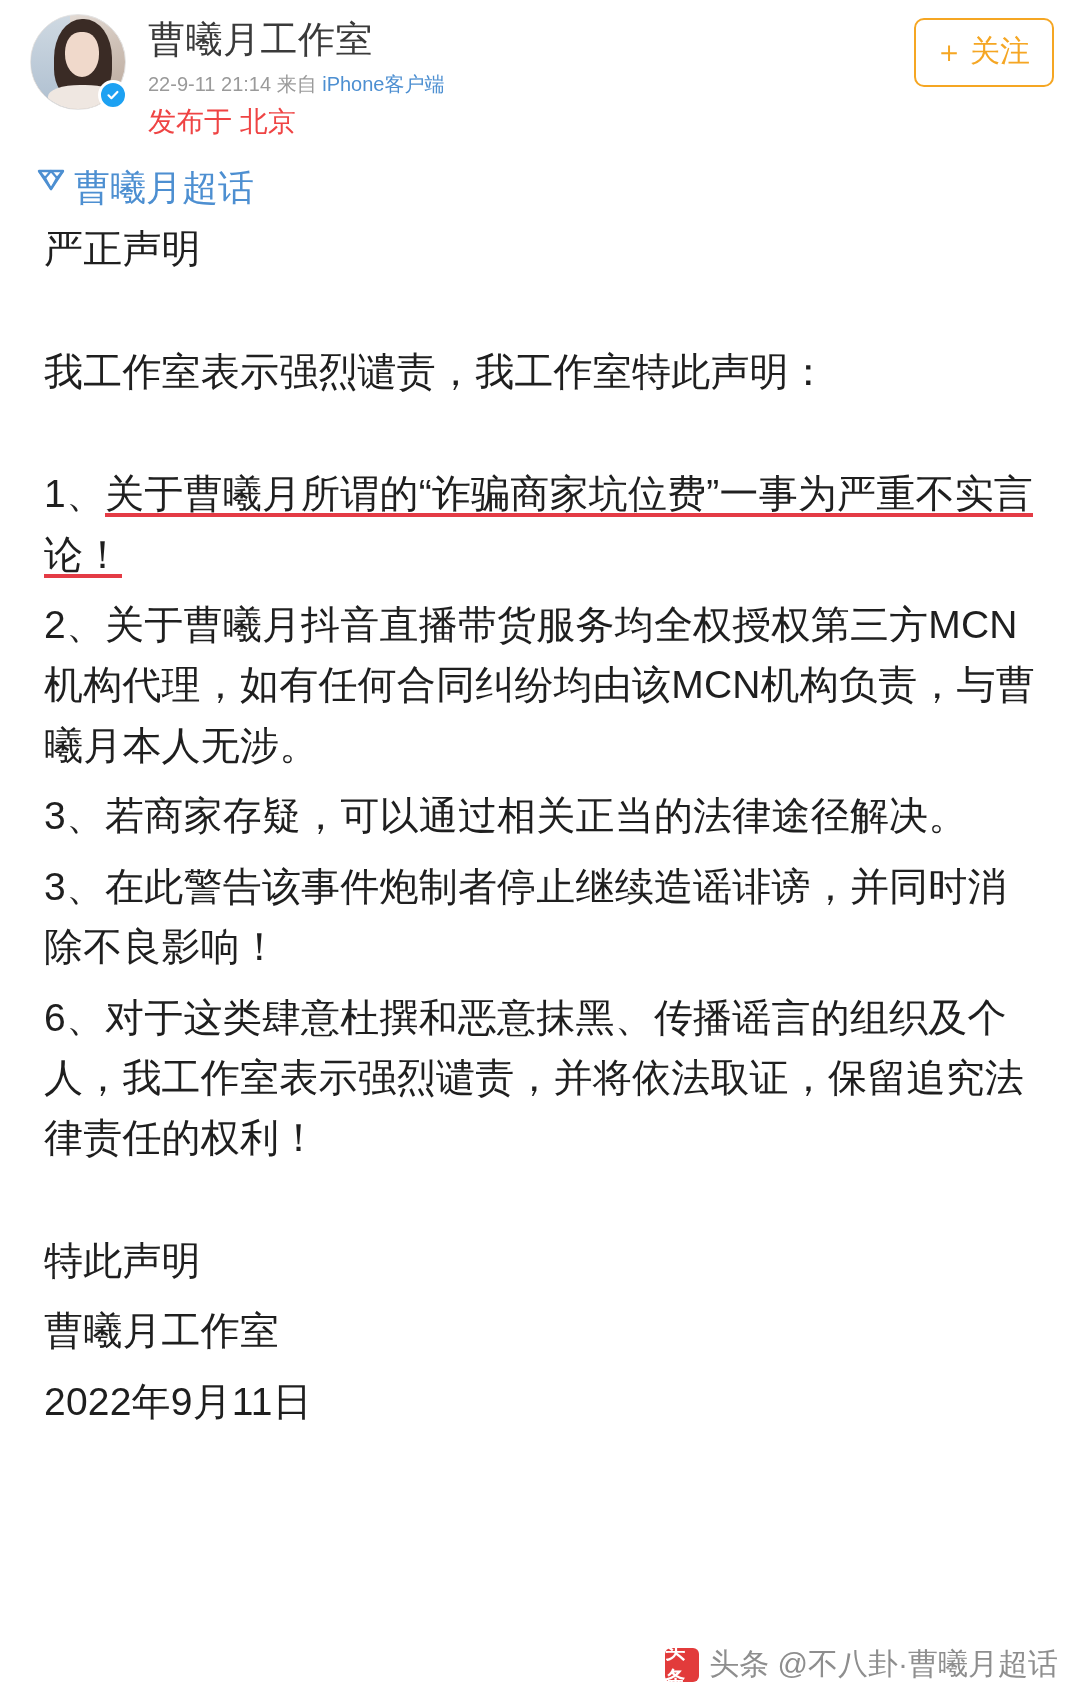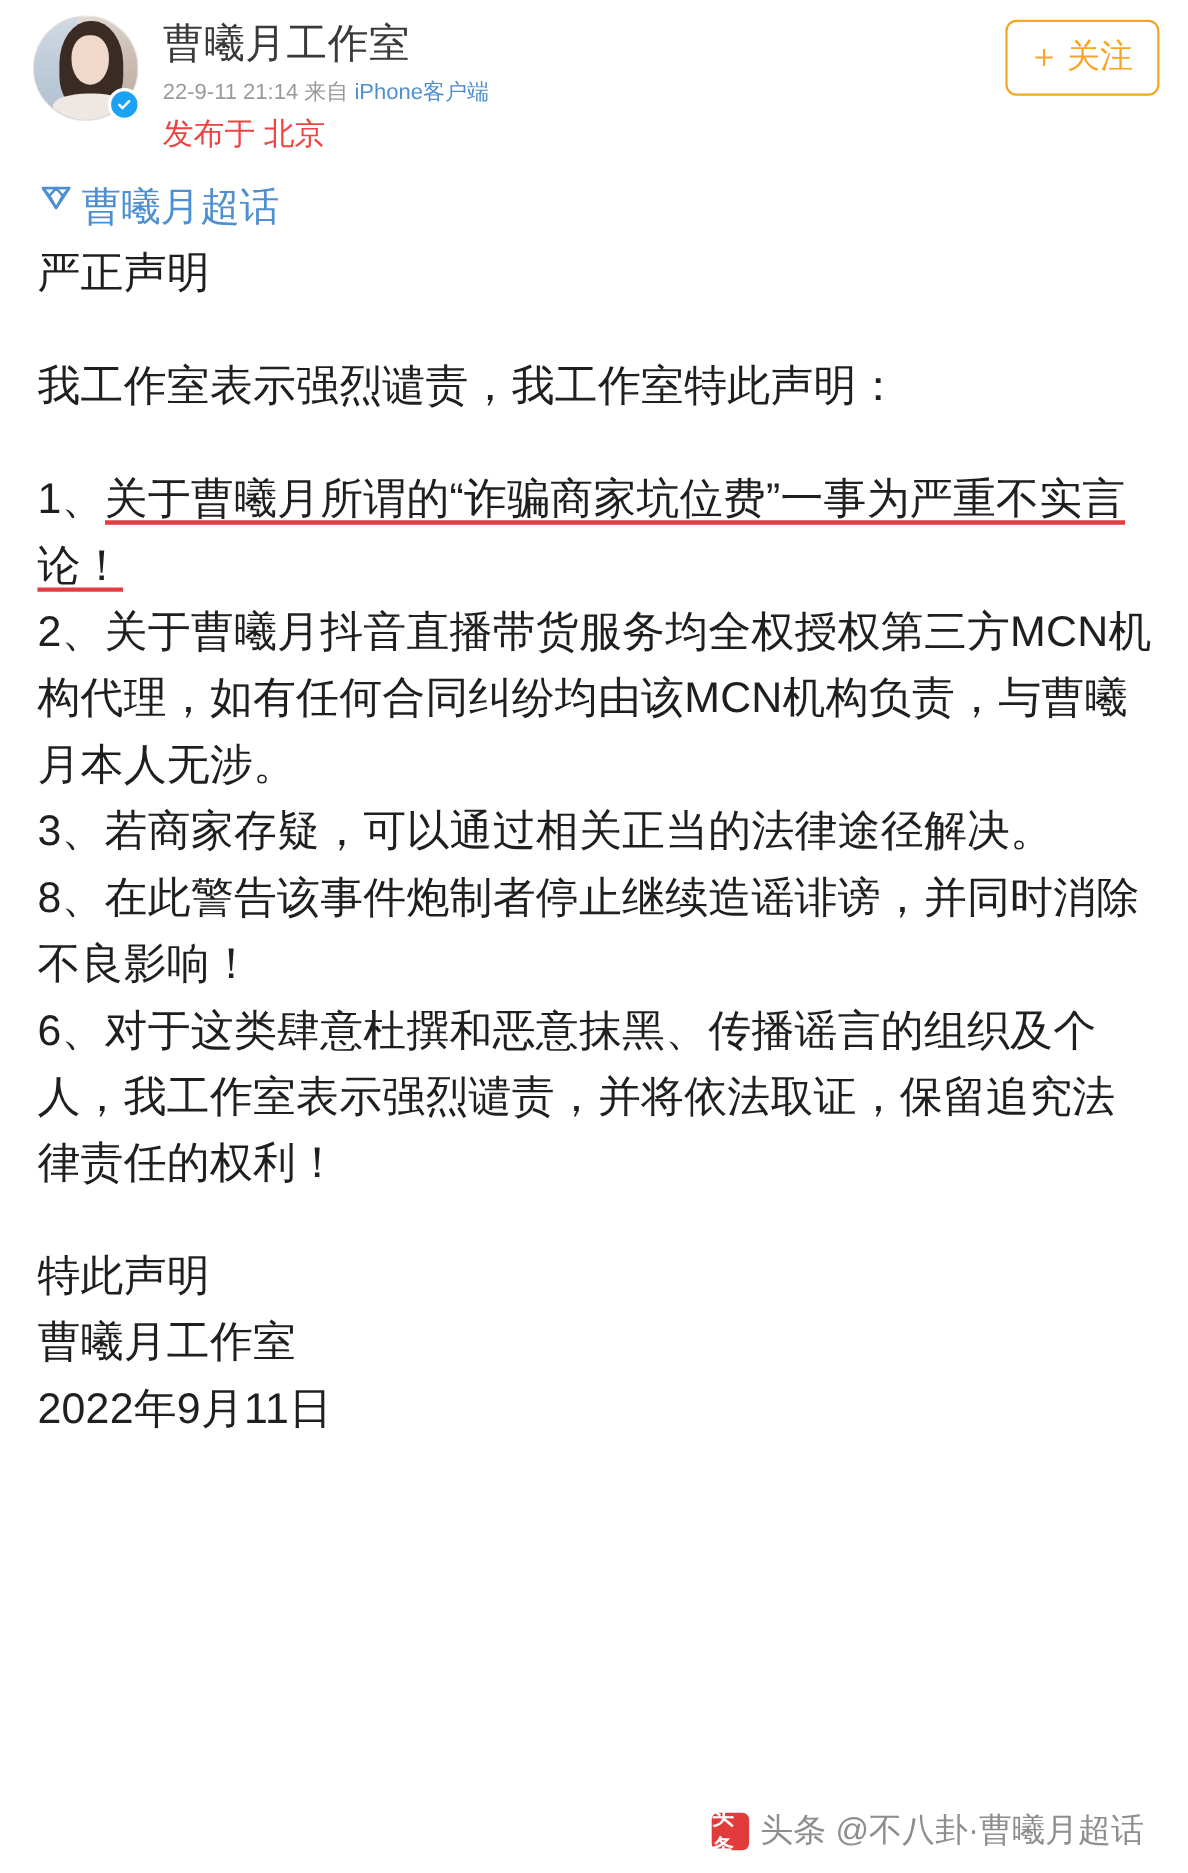--- a/index.html
+++ b/index.html
@@ -161,41 +161,41 @@
     align-items: center;
   }
   .content {
     font-size: 39px;
     line-height: 1.55;
     color: #1f1f1f;
     letter-spacing: 0.2px;
     word-break: break-word;
   }
   .content p {
-    margin: 0;
+    margin: 10px;
   }
   .content .blank {
     height: 42px;
   }
   .indent {
     text-indent: 2em;
   }
   .hl {
     background: linear-gradient(to top, rgba(230,40,50,0.0) 0, rgba(230,40,50,0) 4px);
     box-shadow: inset 0 -4px 0 0 #e43b45;
     padding-bottom: 2px;
   }
   .sig {
     margin-top: 12px;
   }
 
   
   .watermark {
     position: absolute;
-    right: 40px;
+    right: 22px;
     bottom: 18px;
     display: flex;
     align-items: center;
     gap: 10px;
     color: #8e8e8e;
     font-size: 30px;
   }
   .watermark .wm-logo {
     display: inline-flex;
     align-items: center;
@@ -259,21 +259,21 @@
 
   <div class="content">
     <p>严正声明</p>
     <div class="blank"></div>
     <p>我工作室表示强烈谴责，我工作室特此声明：</p>
     <div class="blank"></div>
 
     <p><span>1、</span><span class="hl">关于曹曦月所谓的“诈骗商家坑位费”一事为严重不实言论！</span></p>
     <p>2、关于曹曦月抖音直播带货服务均全权授权第三方MCN机构代理，如有任何合同纠纷均由该MCN机构负责，与曹曦月本人无涉。</p>
     <p>3、若商家存疑，可以通过相关正当的法律途径解决。</p>
-    <p>8、在此警告该事件炮制者停止继续造谣诽谤，并同时消除不良影响！</p>
+    <p>3、在此警告该事件炮制者停止继续造谣诽谤，并同时消除不良影响！</p>
     <p>6、对于这类肆意杜撰和恶意抹黑、传播谣言的组织及个人，我工作室表示强烈谴责，并将依法取证，保留追究法律责任的权利！</p>
 
     <div class="blank"></div>
     <p class="sig">特此声明</p>
     <p>曹曦月工作室</p>
     <p>2022年9月11日</p>
   </div>
 </div>
 
 <div class="watermark">

